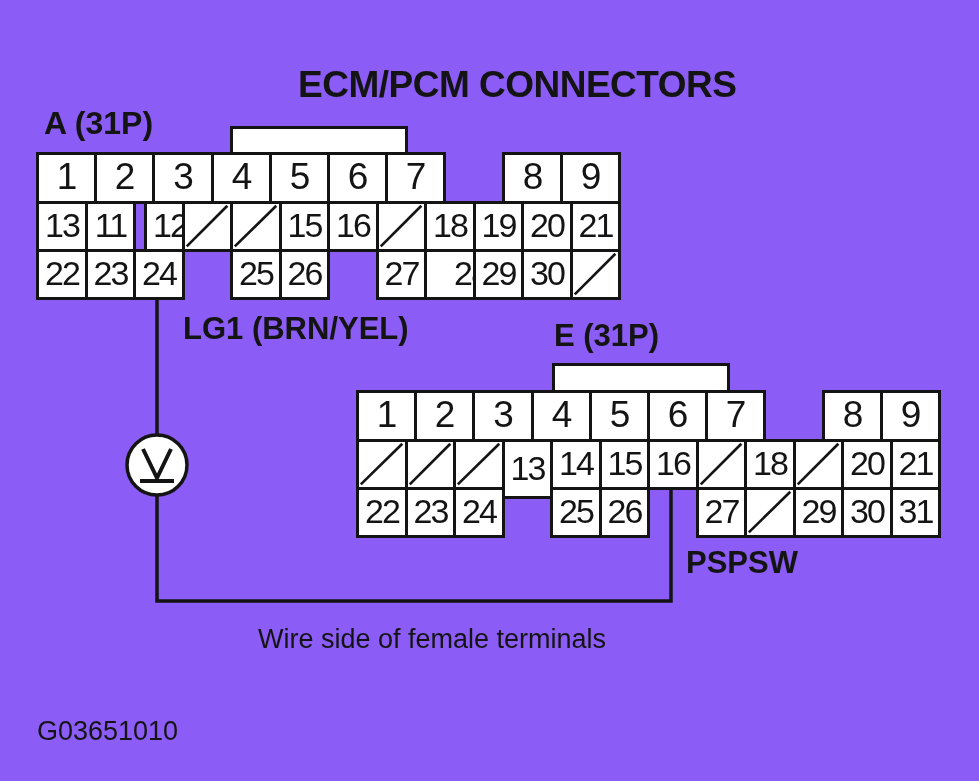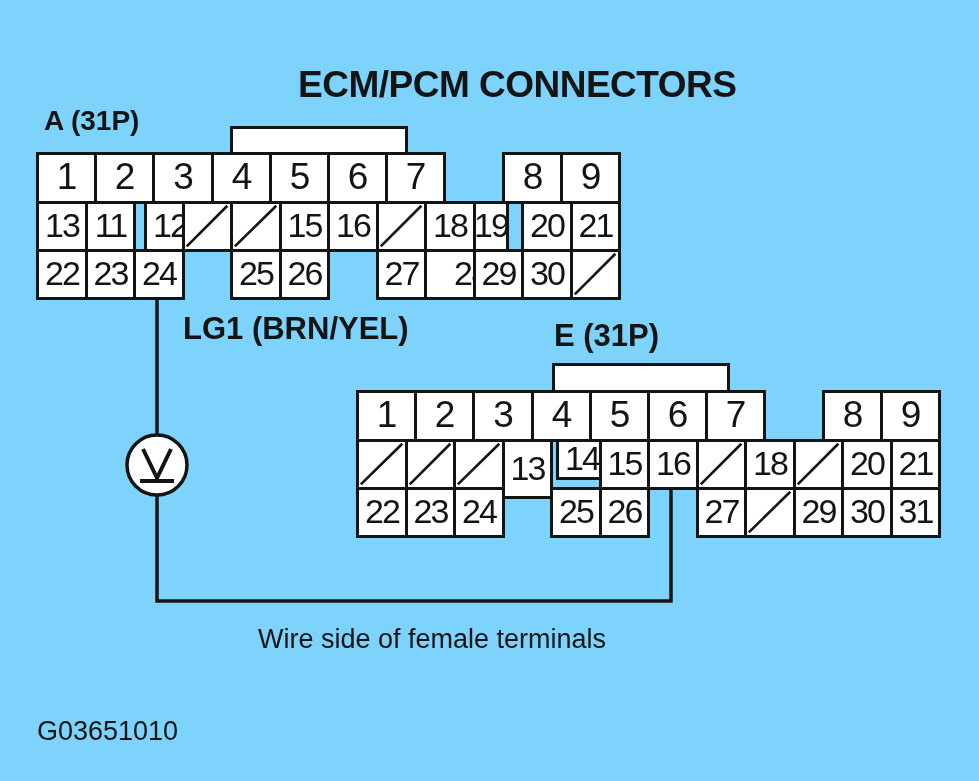--- a/index.html
+++ b/index.html
@@ -1,24 +1,24 @@
 <!DOCTYPE html>
 <html><head>
 <meta charset="utf-8">
 <style>
   html,body{margin:0;padding:0;background:#ffffff;}
   .page{
-    position:relative;width:979px;height:781px;background:#7dd3fc;
+    position:relative;width:979px;height:781px;background:#8b5cf6;
     font-family:"Liberation Sans","DejaVu Sans",sans-serif;color:#141414;overflow:hidden;
   }
   .abs{position:absolute;}
   .title{
     left:298px;top:64px;font-size:37px;font-weight:700;letter-spacing:-0.5px;z-index:5;white-space:nowrap;
   }
-  .conn-label{font-size:28px;font-weight:700;z-index:5;white-space:nowrap;}
+  .conn-label{font-size:32px;font-weight:700;z-index:5;white-space:nowrap;}
   .wire-label{font-size:31px;font-weight:700;z-index:5;white-space:nowrap;line-height:34px;}
   .note{left:258px;top:624px;font-size:27px;font-weight:400;z-index:5;white-space:nowrap;}
   .figure-id{left:37px;top:716px;font-size:27px;font-weight:400;z-index:5;white-space:nowrap;}
   .tab{
     border:3px solid #141414;border-bottom:none;background:#ffffff;z-index:1;box-sizing:border-box;
   }
   .connector{z-index:2;}
   .pin-cell{
     position:absolute;box-sizing:border-box;border:3px solid #141414;background:#ffffff;
     display:flex;align-items:center;justify-content:center;
@@ -41,20 +41,21 @@
       <path d="M143 449 L157 478 L171 449" fill="none" stroke="#141414" stroke-width="4" stroke-linecap="butt"></path>
       <line x1="140" y1="481" x2="174" y2="481" stroke="#141414" stroke-width="4"></line>
     </g>
   </svg>
 
   <div class="abs title">ECM/PCM CONNECTORS</div>
   <div class="abs conn-label" style="left:44px;top:105px;">A (31P)</div>
   <div class="abs wire-label" style="left:183px;top:312px;">LG1 (BRN/YEL)</div>
   <div class="abs conn-label" style="left:554px;top:318px;font-size:31px;">E (31P)</div>
   <div class="abs wire-label" style="left:686px;top:546px;">
+    <div>PSPSW</div>
   </div>
   <div class="abs note">Wire side of female terminals</div>
   <div class="abs figure-id">G03651010</div>
 
   <div class="abs tab" style="left:230px;top:126px;width:178px;height:29px;"></div>
   <div class="abs tab" style="left:552px;top:363px;width:178px;height:30px;"></div>
 
   <div class="abs connector" id="conn-A" style="left:36px;top:152px;">
       <div class="pin-cell row1" style="left: 0px; top: 0px; width: 61px; height: 52px;">1</div>
       <div class="pin-cell row1" style="left: 58px; top: 0px; width: 61px; height: 52px;">2</div>
@@ -79,21 +80,21 @@
         </svg>
       </div>
       <div class="pin-cell" style="left: 243px; top: 49px; width: 51px; height: 51px;">15</div>
       <div class="pin-cell" style="left: 291px; top: 49px; width: 52px; height: 51px;">16</div>
       <div class="pin-cell" style="left: 340px; top: 49px; width: 51px; height: 51px;">
         <svg viewBox="0 0 51 51">
           <line x1="2" y1="48" x2="48" y2="2" stroke="#141414" stroke-width="3"></line>
         </svg>
       </div>
       <div class="pin-cell" style="left: 388px; top: 49px; width: 52px; height: 51px;">18</div>
-      <div class="pin-cell" style="left: 437px; top: 49px; width: 36px; height: 51px;">19</div>
+      <div class="pin-cell" style="left: 437px; top: 49px; width: 51px; height: 51px;">19</div>
       <div class="pin-cell" style="left: 485px; top: 49px; width: 52px; height: 51px;">20</div>
       <div class="pin-cell" style="left: 534px; top: 49px; width: 51px; height: 51px;">21</div>
       <div class="pin-cell" style="left: 0px; top: 97px; width: 52px; height: 51px;">22</div>
       <div class="pin-cell" style="left: 49px; top: 97px; width: 51px; height: 51px;">23</div>
       <div class="pin-cell" style="left: 97px; top: 97px; width: 52px; height: 51px;">24</div>
       <div class="pin-cell" style="left: 194px; top: 97px; width: 52px; height: 51px;">25</div>
       <div class="pin-cell" style="left: 243px; top: 97px; width: 51px; height: 51px;">26</div>
       <div class="pin-cell" style="left: 340px; top: 97px; width: 51px; height: 51px;">27</div>
       <div class="pin-cell" style="left: 388px; top: 97px; width: 52px; height: 51px; padding-left: 42px;">28</div>
       <div class="pin-cell" style="left: 437px; top: 97px; width: 51px; height: 51px;">29</div>
@@ -123,21 +124,21 @@
         <svg viewBox="0 0 51 51">
           <line x1="2" y1="48" x2="48" y2="2" stroke="#141414" stroke-width="3"></line>
         </svg>
       </div>
       <div class="pin-cell" style="left: 97px; top: 49px; width: 52px; height: 51px;">
         <svg viewBox="0 0 52 51">
           <line x1="2" y1="48" x2="49" y2="2" stroke="#141414" stroke-width="3"></line>
         </svg>
       </div>
       <div class="pin-cell" style="left: 146px; top: 49px; width: 51px; height: 60px;">13</div>
-      <div class="pin-cell" style="left: 200px; top: 49px; width: 52px; height: 41px;">14</div>
+      <div class="pin-cell" style="left: 194px; top: 49px; width: 52px; height: 51px;">14</div>
       <div class="pin-cell" style="left: 243px; top: 49px; width: 51px; height: 51px;">15</div>
       <div class="pin-cell" style="left: 291px; top: 49px; width: 52px; height: 51px;">16</div>
       <div class="pin-cell" style="left: 340px; top: 49px; width: 51px; height: 51px;">
         <svg viewBox="0 0 51 51">
           <line x1="2" y1="48" x2="48" y2="2" stroke="#141414" stroke-width="3"></line>
         </svg>
       </div>
       <div class="pin-cell" style="left: 388px; top: 49px; width: 52px; height: 51px;">18</div>
       <div class="pin-cell" style="left: 437px; top: 49px; width: 51px; height: 51px;">
         <svg viewBox="0 0 51 51">

